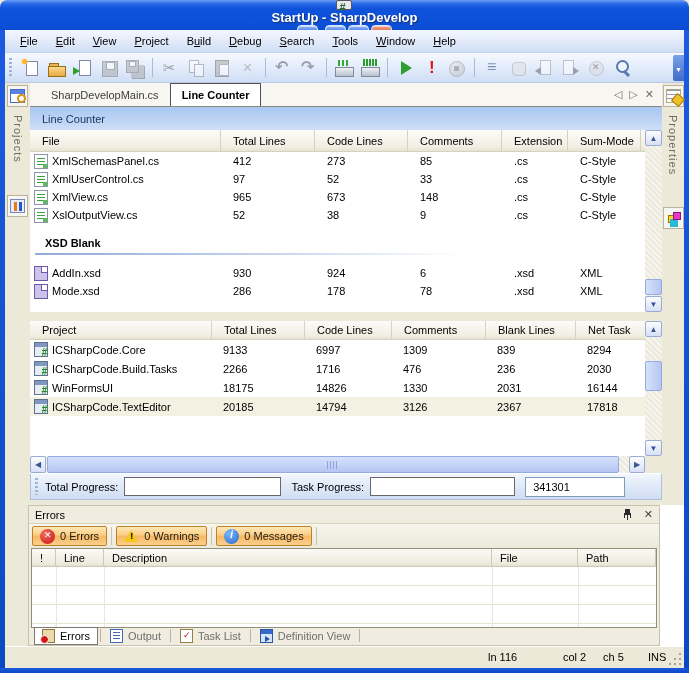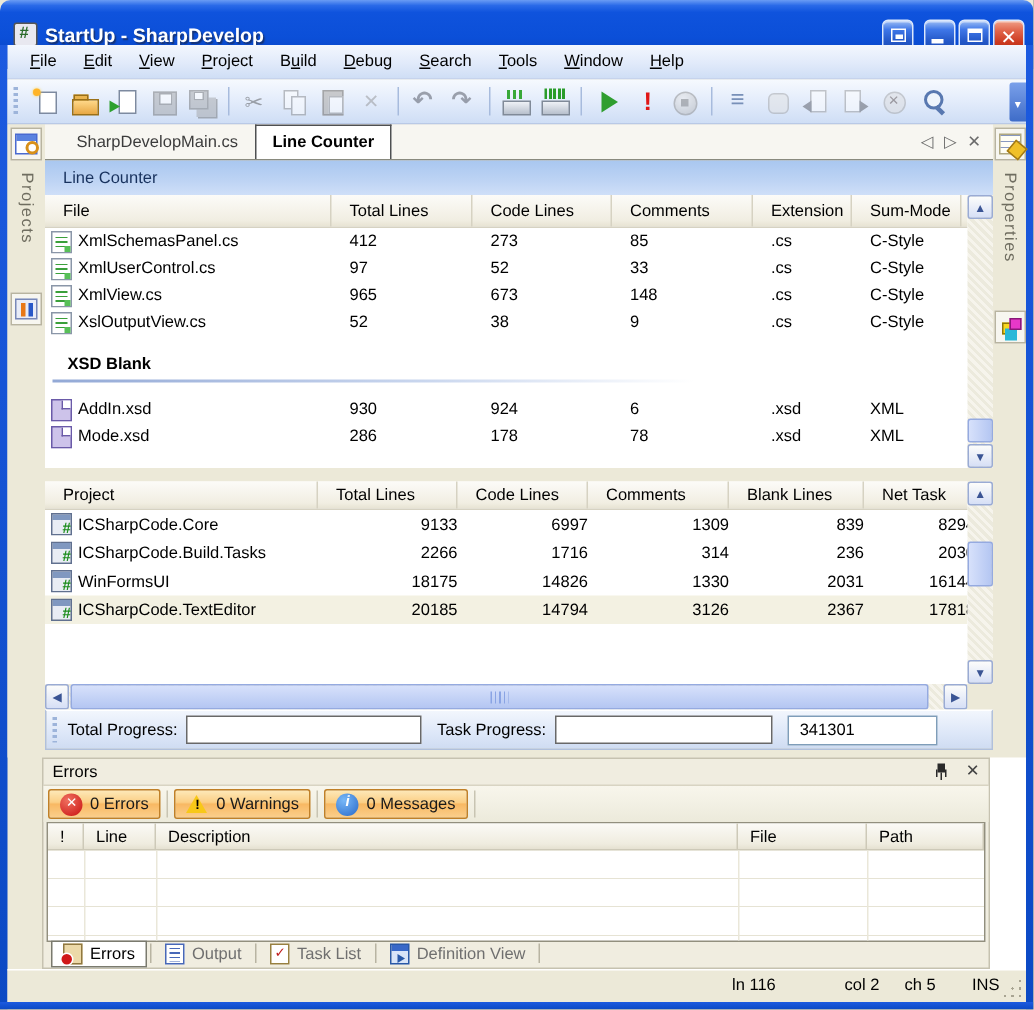--- a/index.html
+++ b/index.html
@@ -7,21 +7,21 @@
   #window{position:relative;width:689px;height:673px;background:#ece9d8;overflow:hidden;
           font-size:11px;color:#000;}
   
   .frame{position:absolute;background:linear-gradient(180deg,#1c5ae0,#0b49c4);}
   .frame.l{left:0;top:30px;width:5px;height:643px;}
   .frame.r{left:684px;top:30px;width:5px;height:643px;}
   .frame.b{left:0;top:668px;width:689px;height:5px;}
   
   .titlebar{position:absolute;left:0;top:0;width:689px;height:46px;border-radius:7px 7px 0 0;
     background:linear-gradient(180deg,#6a9cf4 0%,#2a6ae8 8%,#0f53dd 18%,#0b4fd8 55%,#0946c4 82%,#0838a8 100%);
-    display:flex;align-items:center;padding:0 6px;}
+    display:flex;align-items:center;padding:0 6px;flex-direction:column;}
   .appicon{width:16px;height:16px;margin:0 5px 0 3px;position:relative;background:#e8e8f0;border:1px solid #555;border-radius:2px;}
   .appicon::after{content:"#";position:absolute;left:3px;top:0px;font:bold 11px "Liberation Sans",sans-serif;color:#2a6a2a;}
   .wtitle{color:#fff;font-size:13px;font-weight:bold;text-shadow:1px 1px 1px #16316e;flex:1;}
   .winbtns{display:flex;gap:2px;align-items:center;}
   .wbtn{width:21px;height:21px;border-radius:4px;border:1px solid #dce8fc;position:relative;
     background:linear-gradient(180deg,#9cbdf5 0%,#3f77e8 30%,#2458c8 70%,#1d4eb8 100%);
     box-shadow:inset 0 1px 0 rgba(255,255,255,.5);}
   .wbtn.first{margin-right:5px;}
   .wbtn.close{background:linear-gradient(180deg,#f0a088 0%,#e0644a 35%,#cc3a20 75%,#b83318 100%);}
   .g-dock{position:absolute;left:5px;top:5px;width:10px;height:9px;border:1px solid #fff;}
@@ -121,21 +121,21 @@
   .lv-head{position:absolute;left:0;top:0;right:17px;display:grid;
     background:linear-gradient(180deg,#fcfbf8 0%,#f1eee2 80%,#e7e3d3 100%);border-bottom:1px solid #d6d2c2;}
   .t1 .lv-head{height:22px;grid-template-columns:191px 94px 93px 94px 66px 73px 1fr;}
   .t2 .lv-head{height:19px;grid-template-columns:182px 93px 87px 94px 90px 74px 1fr;}
   .hcell{border-right:1px solid #d6d2c2;display:flex;align-items:center;padding-left:12px;}
   .lv-body{position:absolute;left:0;right:17px;bottom:0;overflow:hidden;}
   .t1 .lv-body{top:22px;}
   .t2 .lv-body{top:19px;}
   .lrow{display:grid;align-items:center;}
   .t1 .lrow{grid-template-columns:191px 94px 93px 94px 66px 73px 1fr;height:18px;}
-  .t2 .lrow{grid-template-columns:182px 93px 87px 94px 90px 74px 1fr;height:19px;text-align:right;}
+  .t2 .lrow{grid-template-columns:182px 93px 87px 94px 90px 74px 1fr;height:19px;}
   .lrow.highlight{background:#f3f1e2;}
   .lrow .name{display:flex;align-items:center;padding-left:4px;white-space:nowrap;overflow:hidden;}
   .lrow .cell{padding-left:12px;}
   .t2 .lrow .cell{padding-left:11px;}
   .row-partial{height:3px;overflow:hidden;}
   .sec-block{margin:13px 0 9px 0;}
   .sec-title{font-weight:bold;padding-left:15px;margin-bottom:4px;}
   .sec-rule{margin-left:5px;height:2px;width:450px;background:linear-gradient(90deg,#93a9d6 0%,#c9d6ee 55%,rgba(255,255,255,0) 95%);}
   .fic{width:14px;height:15px;display:inline-block;position:relative;margin-right:4px;flex:none;}
   .fic::before,.fic::after{content:"";position:absolute;}
@@ -470,21 +470,21 @@
           </div>
 
 
           <div class="lrow">
             <span class="name">
               <i class="fic proj"></i>
               <span>ICSharpCode.Build.Tasks</span>
             </span>
             <span class="cell">2266</span>
             <span class="cell">1716</span>
-            <span class="cell">314</span>
+            <span class="cell">476</span>
             <span class="cell">236</span>
             <span class="cell">2030</span>
           </div>
 
           <div class="lrow">
             <span class="name">
               <i class="fic proj"></i>
               <span>WinFormsUI</span>
             </span>
             <span class="cell">18175</span>

